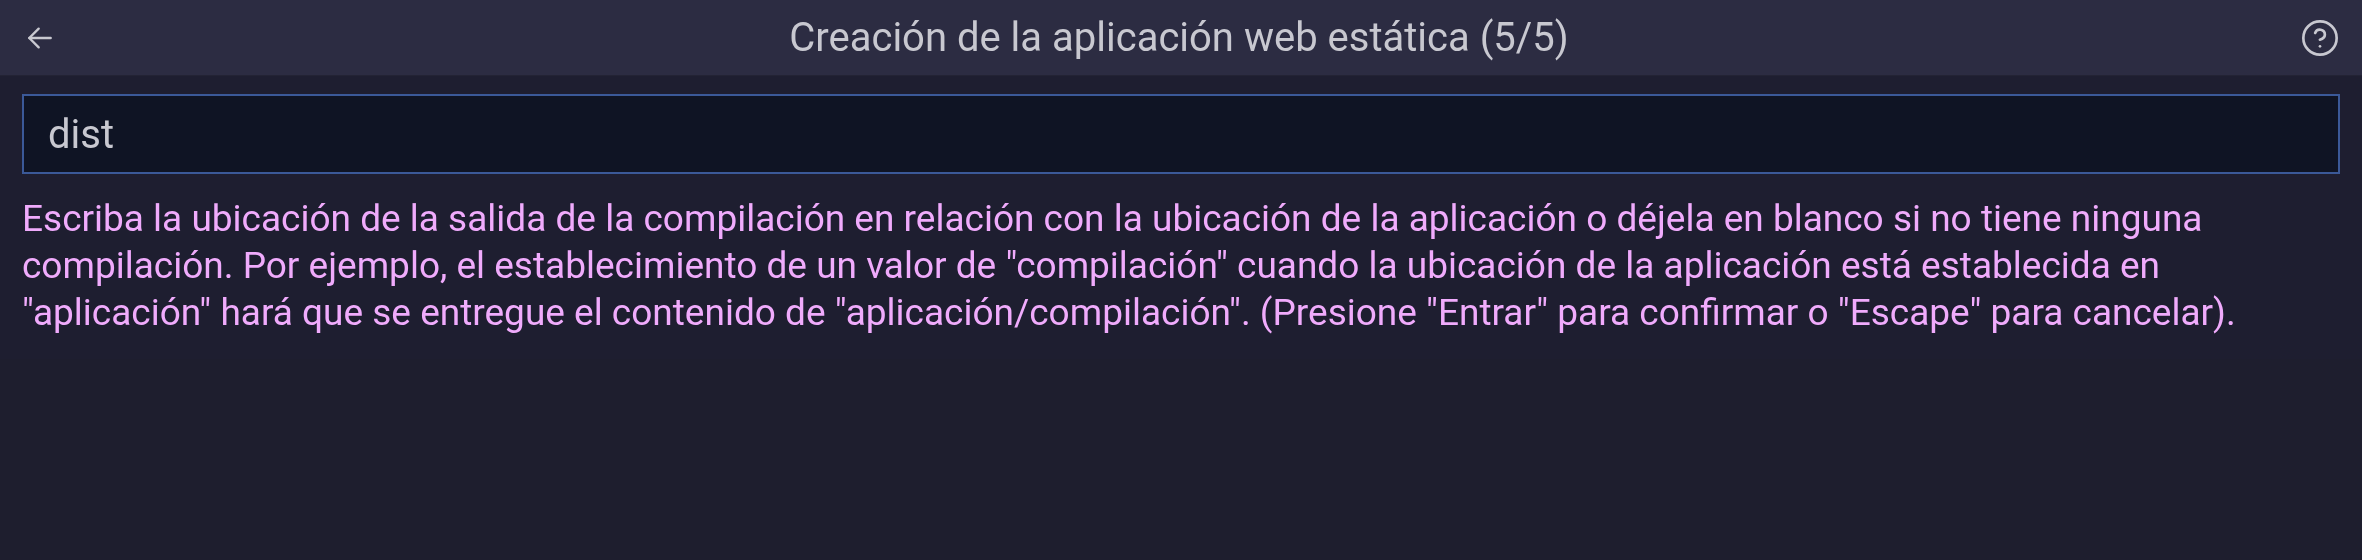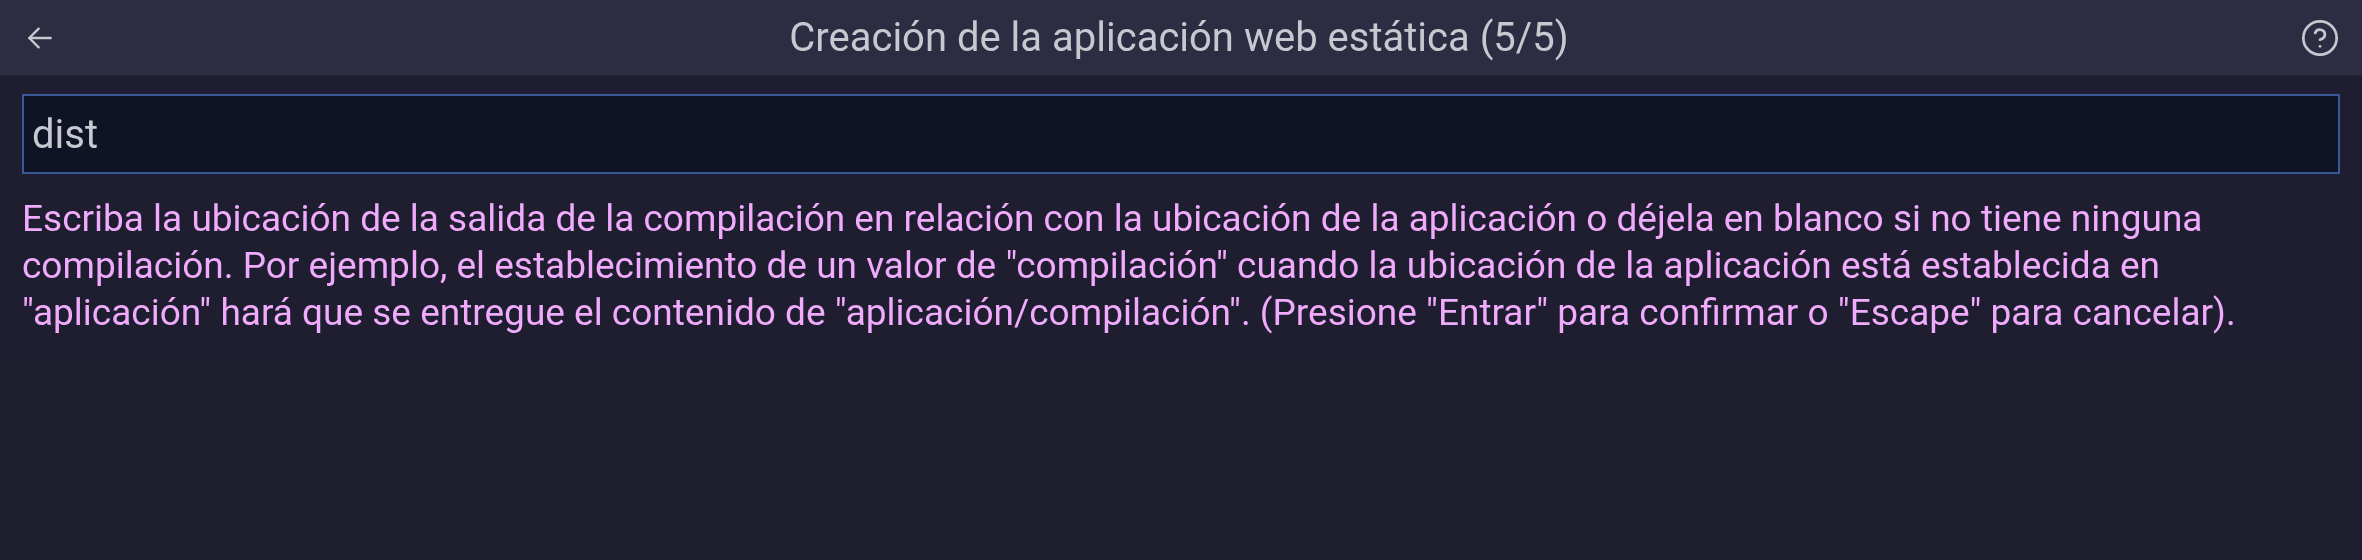--- a/index.html
+++ b/index.html
@@ -64,21 +64,21 @@
       margin-bottom: 22px;
     }
     .text-input {
       width: 100%;
       background-color: #0f1424;
       border: 2px solid #3b5998;
       border-radius: 0;
       color: #c8c8d0;
       font-size: 40px;
       font-family: inherit;
-      padding: 16px 8px;
+      padding: 16px 24px;
       outline: none;
       height: 80px;
     }
     .text-input::placeholder {
       color: #6a6a7a;
     }
     .description {
       color: #f0abfc;
       font-size: 37px;
       line-height: 1.27;

